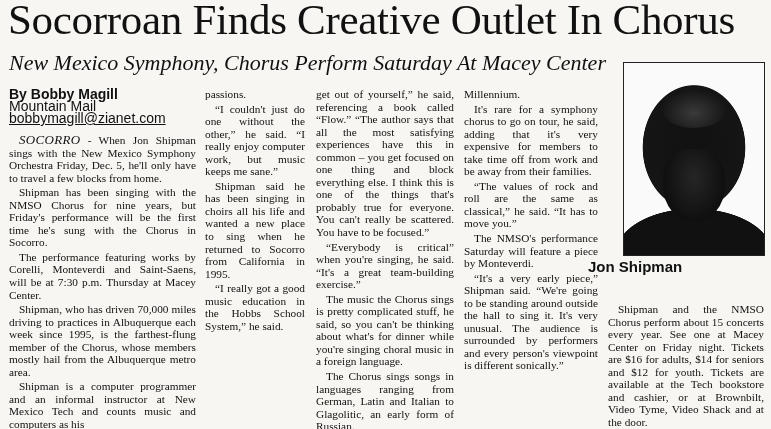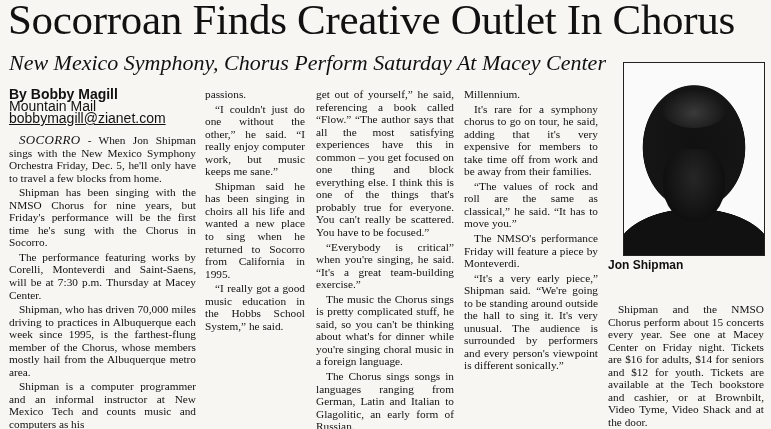--- a/index.html
+++ b/index.html
@@ -50,23 +50,23 @@
     position: absolute; left: 27%; top: 14%; width: 46%; height: 20%;
     background: radial-gradient(ellipse at 50% 60%, #3a3a3a, #161616 70%);
     border-radius: 50%;
   }
   .photo .beard {
     position: absolute; left: 28%; top: 45%; width: 44%; height: 38%;
     background: radial-gradient(ellipse at 50% 40%, #262626, #0f0f0f 70%);
     border-radius: 40% 40% 50% 50%;
   }
   .caption {
-    position: absolute; left: 608px; top: 258px;
+    position: absolute; left: 588px; top: 258px;
     font-family: "Liberation Sans", "DejaVu Sans", sans-serif;
-    font-size: 12px; font-weight: bold;
+    font-size: 15px; font-weight: bold;
   }
 </style>
 </head>
 <body>
 
 <h1 class="headline">Socorroan Finds Creative Outlet In Chorus</h1>
 <h2 class="subhead">New Mexico Symphony, Chorus Perform Saturday At Macey Center</h2>
 
 <div class="col c1">
   <div class="byline">
@@ -94,21 +94,21 @@
   <p>“Everybody is critical” when you're singing, he said. “It's a great team-building exercise.”</p>
   <p>The music the Chorus sings is pretty complicated stuff, he said, so you can't be thinking about what's for dinner while you're singing choral music in a foreign language.</p>
   <p>The Chorus sings songs in languages ranging from German, Latin and Italian to Glagolitic, an early form of Russian.</p>
 
 </div>
 
 <div class="col c4">
   <p class="noindent">Millennium.</p>
   <p>It's rare for a symphony chorus to go on tour, he said, adding that it's very expensive for members to take time off from work and be away from their families.</p>
   <p>“The values of rock and roll are the same as classical,” he said. “It has to move you.”</p>
-  <p>The NMSO's performance Friday will feature a piece by Monteverdi.</p>
+  <p>The NMSO's performance Saturday will feature a piece by Monteverdi.</p>
   <p>“It's a very early piece,” Shipman said. “We're going to be standing around outside the hall to sing it. It's very unusual. The audience is surrounded by performers and every person's viewpoint is different sonically.”</p>
 
 </div>
 
 <div class="photo">
   <div class="hair"></div>
   <div class="beard"></div>
 </div>
 <div class="caption">Jon Shipman</div>
 

